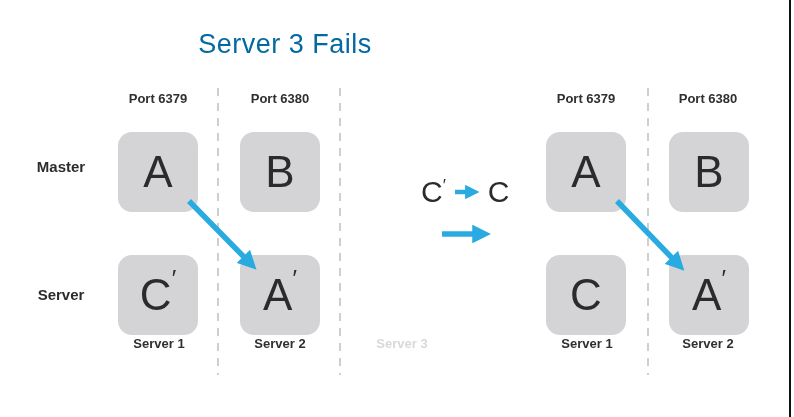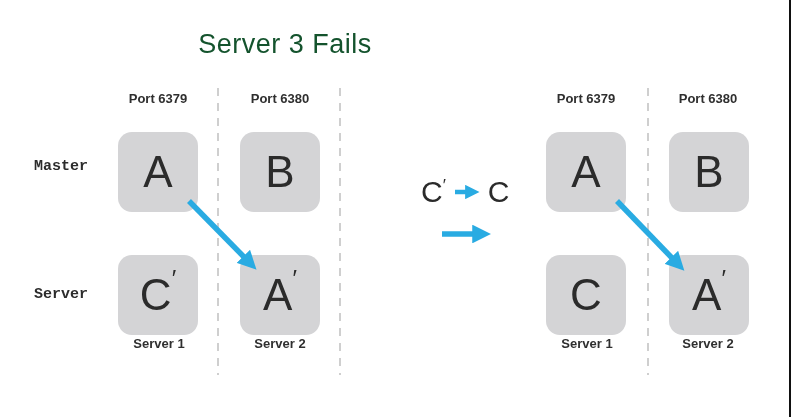--- a/index.html
+++ b/index.html
@@ -5,33 +5,33 @@
   html,body{margin:0;padding:0;background:#ffffff;}
   .canvas{
     position:relative;
     width:794px;height:417px;
     background:#fff;
     font-family:"Liberation Sans","DejaVu Sans",sans-serif;
     overflow:hidden;
   }
   .title{
     position:absolute;left:160px;top:29px;width:250px;
-    text-align:center;font-size:27px;font-weight:400;color:#14532d;
+    text-align:center;font-size:27px;font-weight:400;color:#0369a1;
     letter-spacing:0.5px;
   }
   .port-label,.server-label{
     position:absolute;width:120px;text-align:center;
     font-size:13px;font-weight:bold;color:#2f2f2f;white-space:nowrap;
   }
   .port-label{top:91px;}
   .server-label{top:336px;}
   .server-label.muted{color:var(--muted-gray,#d9d9d9);}
   .row-label{
     position:absolute;left:25px;width:72px;text-align:center;
-    font-size:15px;font-weight:bold;color:#2c2c2c;font-family:Liberation Mono, monospace;
+    font-size:15px;font-weight:bold;color:#2c2c2c;
   }
   .vdash{
     position:absolute;top:88px;height:287px;width:2px;
     background:repeating-linear-gradient(to bottom,var(--dash-gray,#cfcfcf) 0 8px,transparent 8px 15px);
   }
   .box{
     position:absolute;width:80px;height:80px;border-radius:14px;
     background:var(--box-gray,#d4d4d6);
     display:flex;align-items:center;justify-content:center;
   }
@@ -84,20 +84,21 @@
     <span class="letter">C</span>
       <span class="prime">′</span>
   </div>
   <div class="box" style="left:240px;top:255px">
     <span class="letter">A</span>
       <span class="prime">′</span>
   </div>
 
   <div class="server-label" style="left:99px">Server 1</div>
   <div class="server-label" style="left:220px">Server 2</div>
+  <div class="server-label muted" style="left:342px">Server 3</div>
 
   <div class="annotation">
     <span><span class="letter">C</span><span class="prime">′</span></span>
     <svg width="28" height="16">
       <defs>
         <marker id="ah1" viewBox="0 0 10 10" refX="2" refY="5" markerWidth="3.2" markerHeight="3.2" orient="auto">
           <path class="arrow-head" d="M0,0 L10,5 L0,10 z"></path>
         </marker>
       </defs>
       <line class="arrow-line" x1="2" y1="8" x2="15" y2="8" stroke-width="4.5" marker-end="url(#ah1)"></line>

